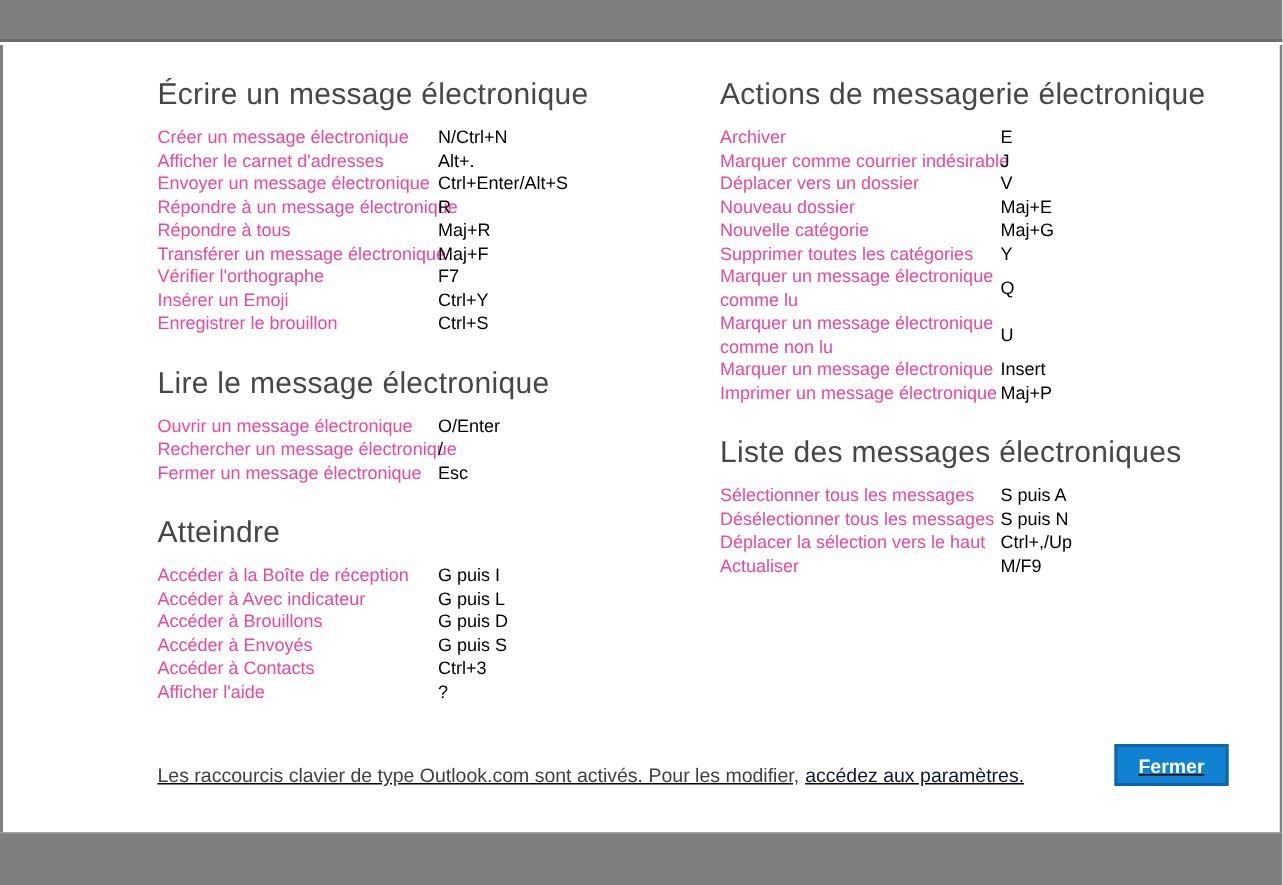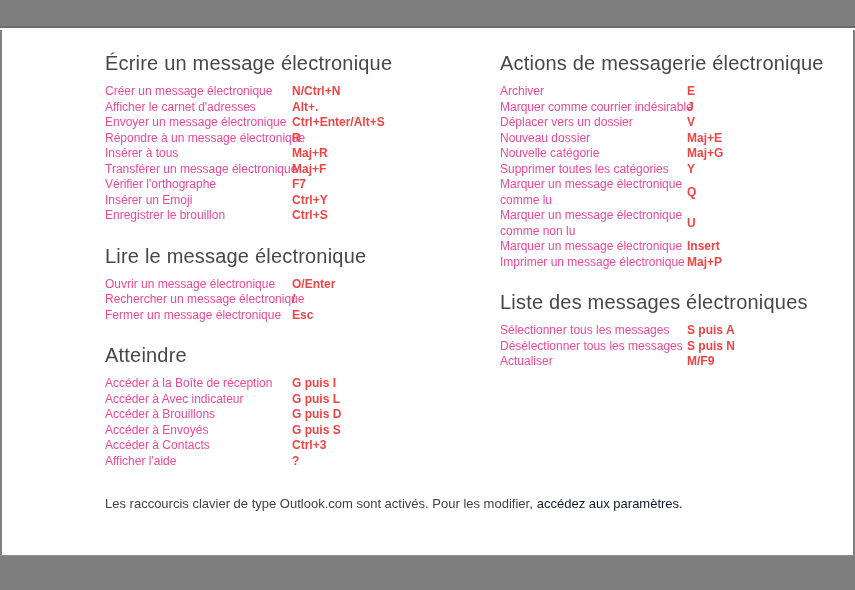--- a/index.html
+++ b/index.html
@@ -23,21 +23,20 @@
   .chrome-side.left { left:0; }
   .chrome-side.right { right:0; }
 
   .dialog {
     position:absolute; top:30px; left:2px; right:2px; bottom:35px;
     background:#ffffff;
   }
   .cols {
     display:flex;
     padding:21px 0 0 103px;
-    gap:20px;
   }
   .col { flex:none; }
   .col-left { width:375px; }
   .col-right { width:340px; }
 
   .section-title {
     font-size:20px;
     font-weight:300;
     color:#474747;
     line-height:24px;
@@ -54,28 +53,27 @@
   }
   .row .lbl {
     flex:none;
     width:187px;
     color:#ec4899;
     white-space:nowrap;
   }
   .row .lbl.wrap2 { white-space:normal; }
   .row .keys {
     flex:none;
-    color:#ef4444;
-    font-weight:bold;
+    color:#000000;
   }
 
   .footer {
     position:absolute; left:103px; right:34px; bottom:31px;
     height:28px;
-    display:flex; align-items:flex-start;
+    display:flex; align-items:flex-end;text-decoration:underline;
   }
   .footer-text { font-size:13px; color:#404040; white-space:nowrap; }
   .footer-link {
     font-size:13px; color:#0f172a; margin-left:4px;
     text-decoration:none; cursor:pointer; white-space:nowrap;
   }
   .footer-spacer { flex:1; }
   .close-btn {
     flex:none;
     width:76px; height:28px;
@@ -110,21 +108,21 @@
           </div>
           <div class="row">
             <span class="lbl"><span>Envoyer un message électronique</span></span>
             <span class="keys">Ctrl+Enter/Alt+S</span>
           </div>
           <div class="row">
             <span class="lbl"><span>Répondre à un message électronique</span></span>
             <span class="keys">R</span>
           </div>
           <div class="row">
-            <span class="lbl"><span>Insérer à tous</span></span>
+            <span class="lbl"><span>Répondre à tous</span></span>
             <span class="keys">Maj+R</span>
           </div>
           <div class="row">
             <span class="lbl"><span>Transférer un message électronique</span></span>
             <span class="keys">Maj+F</span>
           </div>
           <div class="row">
             <span class="lbl"><span>Vérifier l'orthographe</span></span>
             <span class="keys">F7</span>
           </div>
@@ -226,29 +224,34 @@
         </div>
         <div class="section">
           <h2 class="section-title">Liste des messages électroniques</h2>
           <div class="row">
             <span class="lbl"><span>Sélectionner tous les messages</span></span>
             <span class="keys">S puis A</span>
           </div>
           <div class="row">
             <span class="lbl"><span>Désélectionner tous les messages</span></span>
             <span class="keys">S puis N</span>
+          </div>
+          <div class="row">
+            <span class="lbl"><span>Déplacer la sélection vers le haut</span></span>
+            <span class="keys">Ctrl+,/Up</span>
           </div>
           <div class="row">
             <span class="lbl"><span>Actualiser</span></span>
             <span class="keys">M/F9</span>
           </div>
         </div>
       </div>
   </div>
 
   <div class="footer">
     <span class="footer-text">Les raccourcis clavier de type Outlook.com sont activés. Pour les modifier,</span>
     <a class="footer-link">accédez aux paramètres.</a>
     <span class="footer-spacer"></span>
+    <button class="close-btn">Fermer</button>
   </div>
 </div>
 
 <div class="chrome-bottom"></div>
 
 </body></html>

